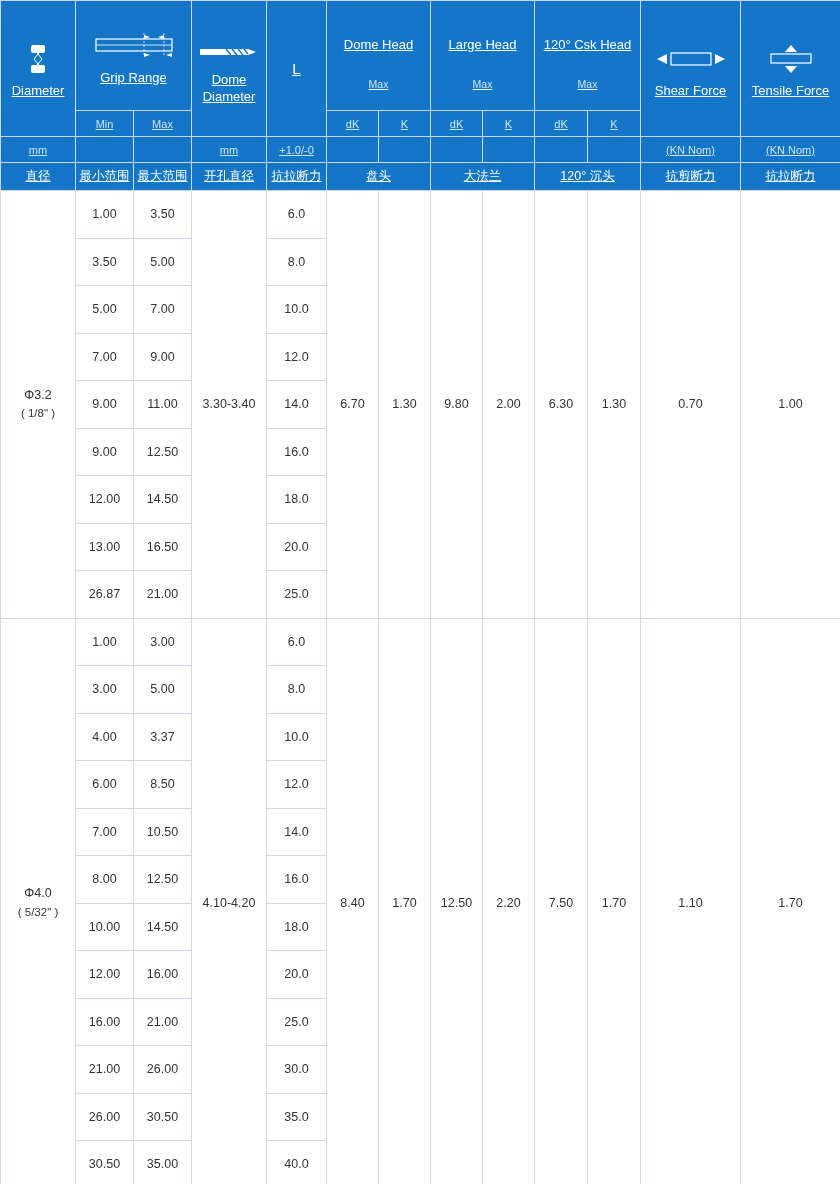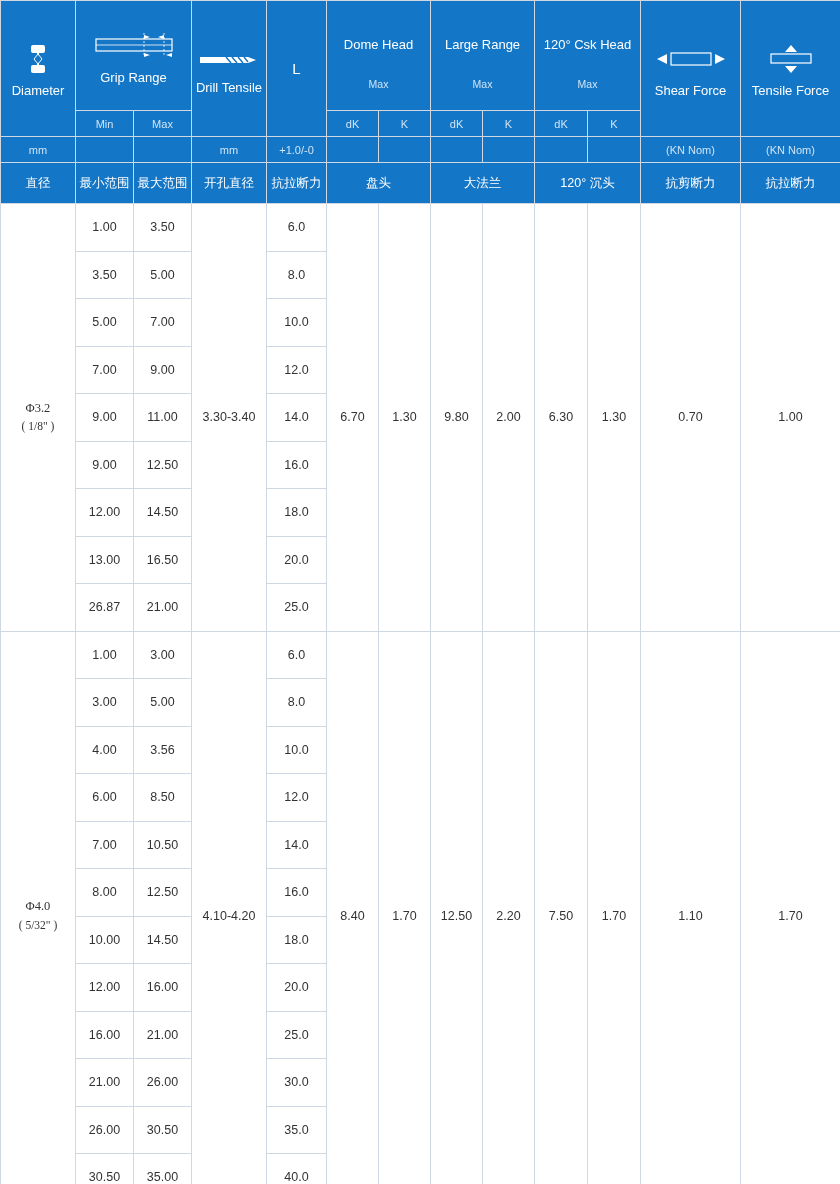--- a/index.html
+++ b/index.html
@@ -26,32 +26,33 @@
     padding: 0;
     text-align: center;
     vertical-align: middle;
     font-weight: normal;
   }
   
   .hdr td, .hdr th {
     background: #1476c6;
     color: #ffffff;
     border: 1px solid #3d92d6;
+    text-decoration: underline;
   }
   .hdr-top th {
     height: 110px;
     padding: 4px 2px;
   }
   .hdr-unit th {
     height: 26px;
     font-size: 11px;
     color: #cfe4f6;
   }
   .hdr-cn th {
-    height: 41px;
+    height: 28px;
     font-size: 12.5px;
     color: #ffffff;
     border-top: 1px solid #3d92d6;
   }
   .grp-title {
     font-size: 13px;
     line-height: 1.25;
     display: block;
   }
   .icon-wrap {
@@ -84,21 +85,20 @@
   tbody td {
     font-size: 12.5px;
     color: #333333;
     height: 47.5px;
     background: #ffffff;
   }
   td.diam {
     font-size: 12.5px;
     line-height: 1.55;
     color: #333;
-    font-family: Liberation Serif, serif;
   }
   .sep-top td { border-top: 1px solid #8fa3b5; }
   .sub { font-size: 11.5px; }
   
   svg { display: block; }
 </style>
 </head>
 <body>
 
 <div id="page">
@@ -150,34 +150,34 @@
         </th>
 
         <th rowspan="2">
           <span class="icon-wrap">
             <svg width="62" height="20" viewBox="0 0 62 20">
               <rect x="2" y="7" width="22" height="6" fill="#ffffff"></rect>
               <path d="M24 7 h26 l8 3 -8 3 H24 z" fill="#ffffff"></path>
               <path d="M28 7 l5 6 M34 7 l5 6 M40 7 l5 6 M46 7 l4 5" stroke="#1476c6" stroke-width="1.4" fill="none"></path>
             </svg>
           </span>
-          <span class="grp-title">Drill Tensile</span>
+          <span class="grp-title">Dome Diameter</span>
         </th>
 
         <th rowspan="2">
           <span class="plain-l">L</span>
         </th>
 
         <th colspan="2">
           <span class="dome-title">Dome Head</span>
           <span class="max-lbl">Max</span>
         </th>
 
         <th colspan="2">
-          <span class="dome-title">Large Range</span>
+          <span class="dome-title">Large Head</span>
           <span class="max-lbl">Max</span>
         </th>
 
         <th colspan="2">
           <span class="dome-title">120° Csk Head</span>
           <span class="max-lbl">Max</span>
         </th>
 
         <th rowspan="2">
           <span class="icon-wrap">
@@ -320,21 +320,21 @@
           <td rowspan="12">1.10</td>
           <td rowspan="12">1.70</td>
         </tr>
         <tr>
           <td>3.00</td>
           <td>5.00</td>
           <td>8.0</td>
         </tr>
         <tr>
           <td>4.00</td>
-          <td>3.56</td>
+          <td>3.37</td>
           <td>10.0</td>
         </tr>
         <tr>
           <td>6.00</td>
           <td>8.50</td>
           <td>12.0</td>
         </tr>
         <tr>
           <td>7.00</td>
           <td>10.50</td>

